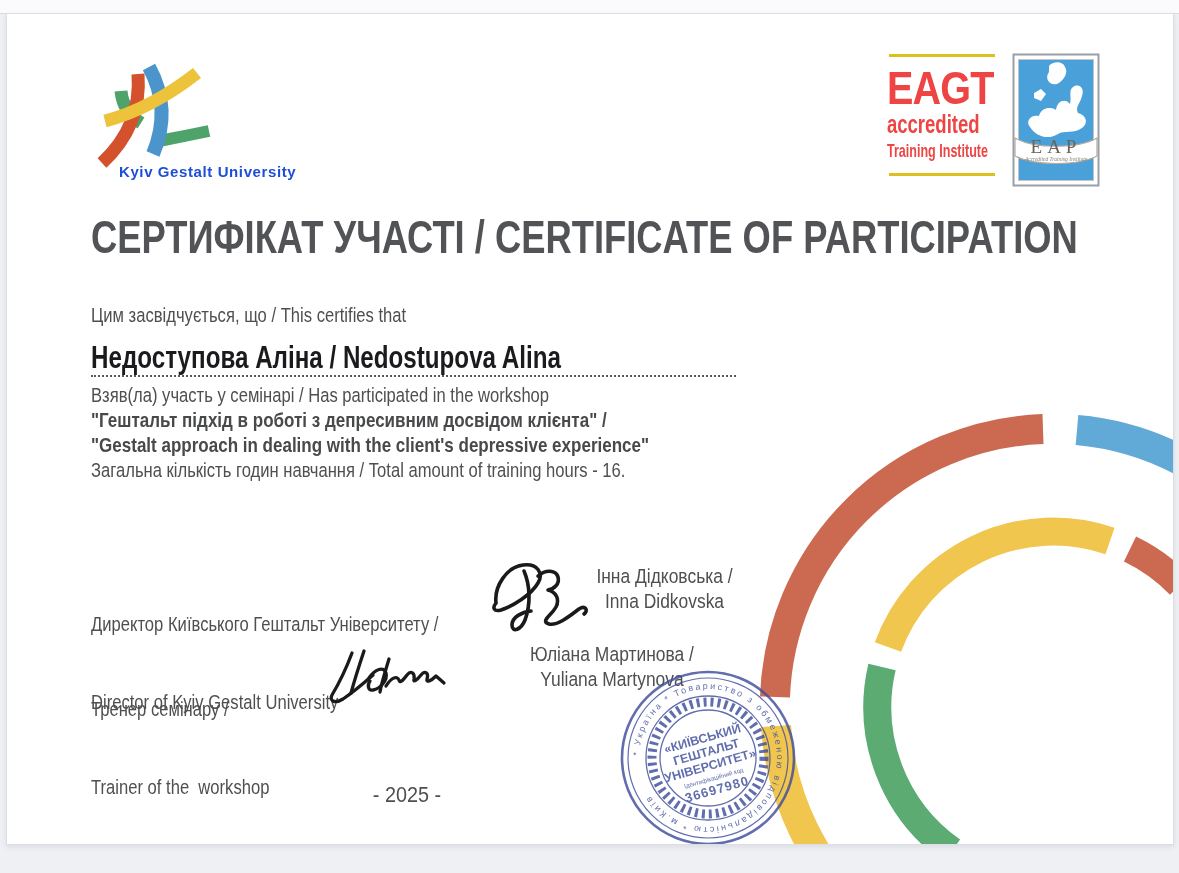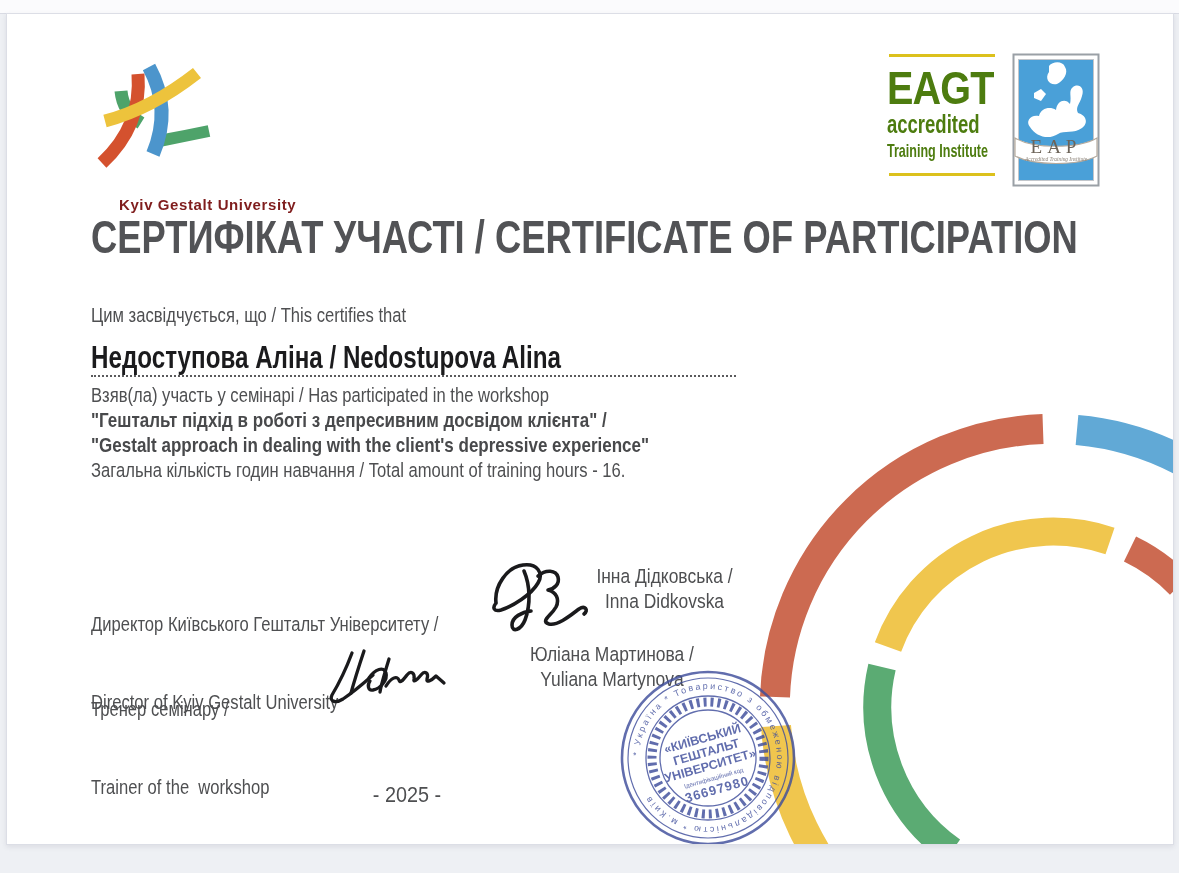--- a/index.html
+++ b/index.html
@@ -19,22 +19,22 @@
   .cond{transform:scaleX(.81);transform-origin:left top;}
   .condc{transform:scaleX(.85);transform-origin:center top;}
   .title{
     left:84px;top:196px;font-size:46px;font-weight:bold;color:#525356;
     transform:scaleX(.79);transform-origin:left top;letter-spacing:0;
   }
   .body-reg{font-size:20.5px;color:#4e4f51;}
   .body-bold{font-size:21px;font-weight:bold;color:#48494b;}
   .name{left:84px;top:326px;font-size:31px;font-weight:bold;color:#1b1b1d;transform:scaleX(.78);transform-origin:left top;}
   .dotline{left:84px;top:361px;width:645px;height:0;border-bottom:2.5px dotted #5a5a5c;}
-  .kgu-label{left:112px;top:149px;font-size:15px;font-weight:bold;letter-spacing:.6px;color:#7f1d1d;margin-top:33px;}
-  .eagt{left:880px;top:40px;width:112px;color:#4d7c0f;text-align:left;}
+  .kgu-label{left:112px;top:149px;font-size:15px;font-weight:bold;letter-spacing:.6px;color:#1d4ed8;}
+  .eagt{left:880px;top:40px;width:112px;color:#ef4444;text-align:left;}
   .eagt .bar{position:absolute;left:2px;width:106px;height:3px;background:#dcc11c;}
   .eagt-main{position:absolute;left:0;top:7px;font-size:46px;font-weight:bold;transform:scaleX(.86);transform-origin:left top;letter-spacing:-1px;}
   .eagt-sub{position:absolute;left:0;top:56px;font-size:25px;font-weight:bold;transform:scaleX(.74);transform-origin:left top;}
   .eagt-inst{position:absolute;left:0;top:86px;font-size:19px;font-weight:bold;transform:scaleX(.66);transform-origin:left top;}
   .sig-names{text-align:center;line-height:25px;font-size:20.5px;color:#4e4f51;}
   .year{left:345px;top:768px;width:110px;text-align:center;font-size:22px;color:#4e4f51;transform:scaleX(.9);transform-origin:center top;}
   .role{line-height:26px;white-space:pre;}
   svg{display:block;}
 </style>
 </head>

